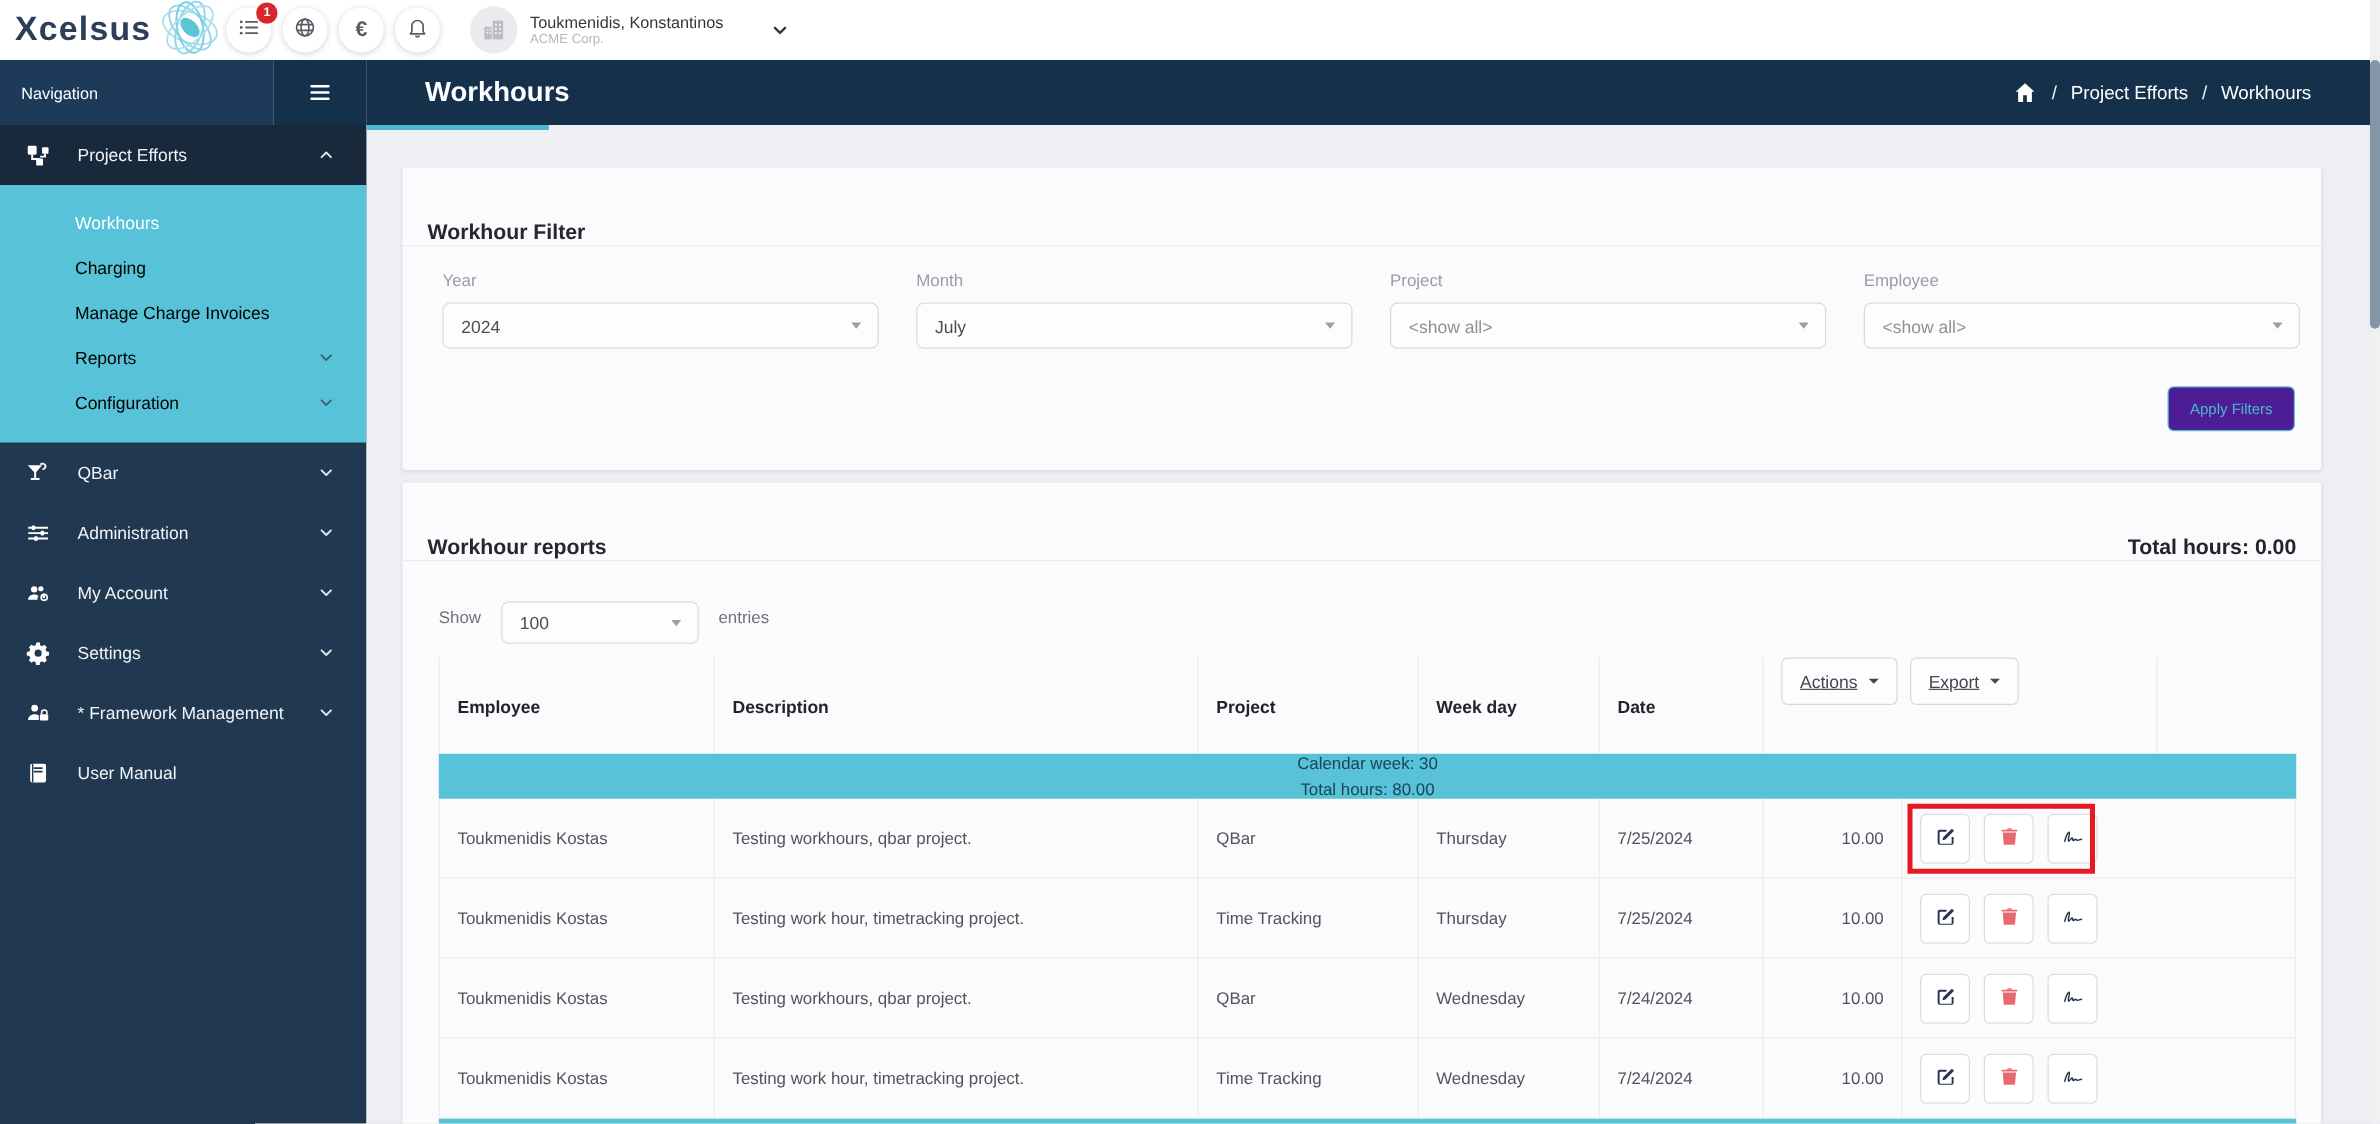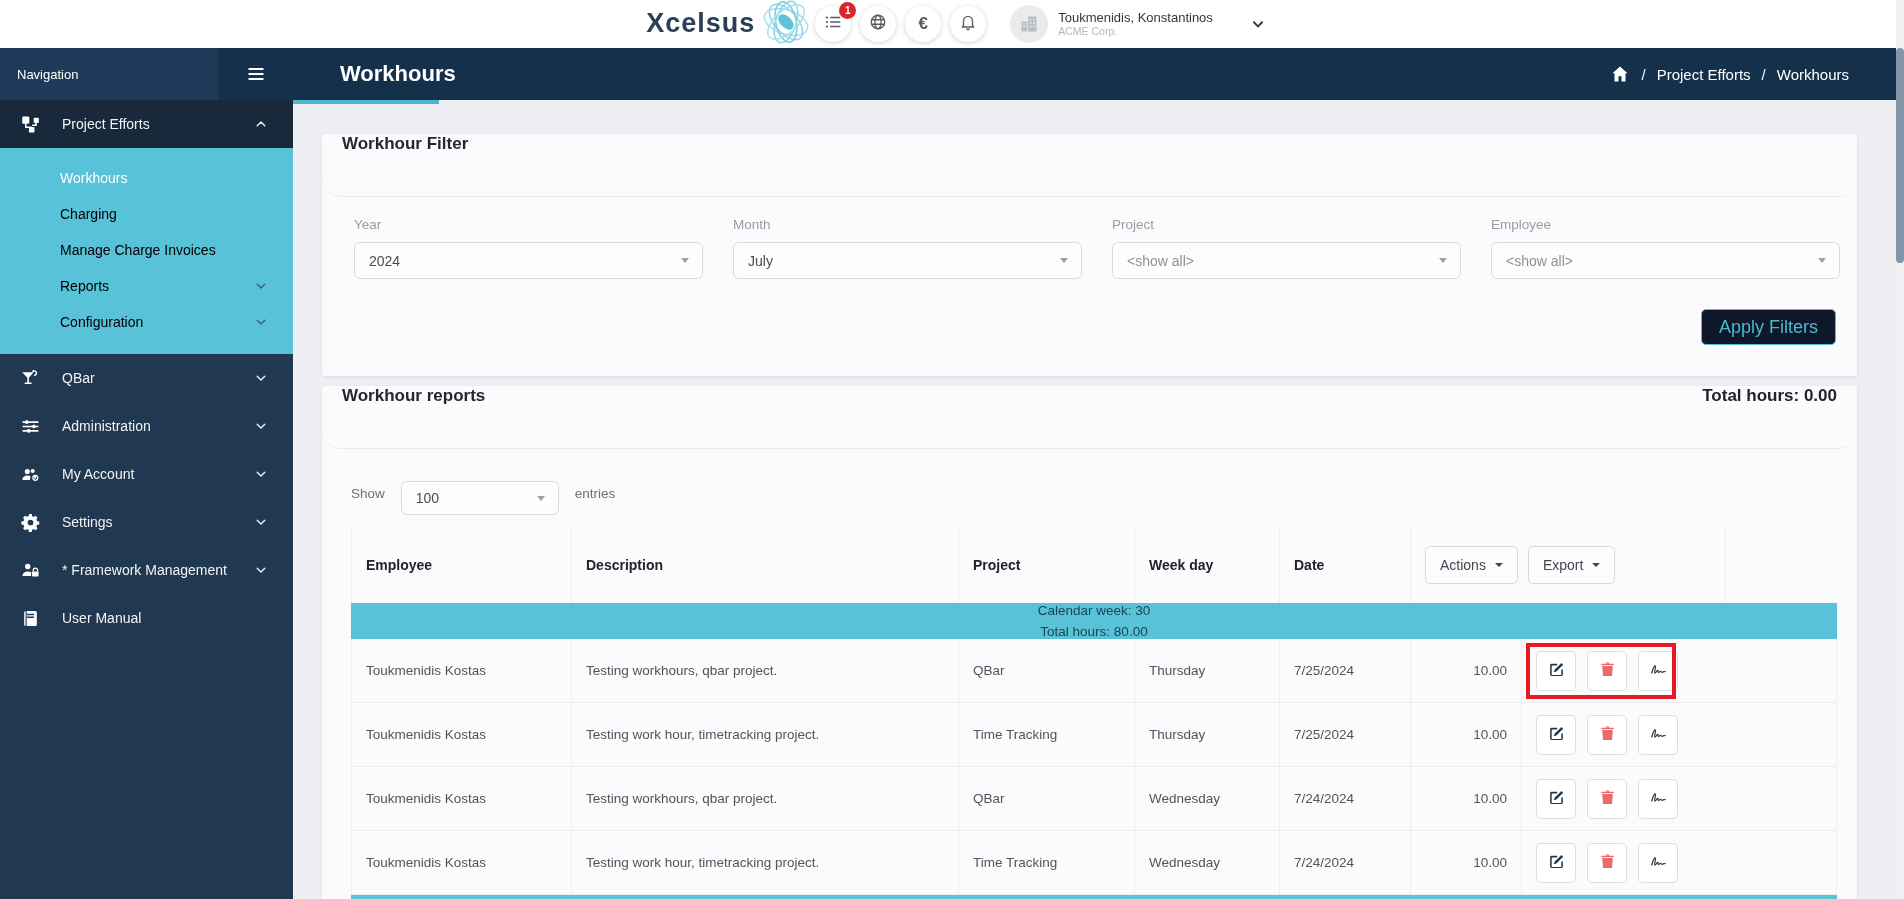--- a/index.html
+++ b/index.html
@@ -1,21 +1,21 @@
 <!DOCTYPE html>
 <html><head>
 <meta charset="utf-8">
 <style>
   * { margin:0; padding:0; box-sizing:border-box; }
   html,body { background:#dfe1e5; }
   body { font-family:"Liberation Sans","DejaVu Sans",sans-serif; }
   .app { position:relative; width:1904px; height:899px; background:#edeff3; overflow:hidden; }
 
   
-  .topbar { position:absolute; top:0; left:0; width:1904px; height:48px; background:#ffffff; z-index:6; display:flex; align-items:center; justify-content:center;padding-left:35px; }
+  .topbar { position:absolute; top:0; left:0; width:1904px; height:48px; background:#ffffff; z-index:6; display:flex; align-items:center; justify-content:flex-start; }
   .logo { display:flex; align-items:flex-start; margin-left:12px; height:48px; }
   .logo-text { font-size:27px; font-weight:bold; color:#2d3e59; letter-spacing:1px; margin-top:8px; }
   .logo-swirl { width:58px; height:56px; margin-left:2px; margin-top:-6px; }
   .topbar-right { display:flex; align-items:center; margin-right:40px; }
   .icon-cluster { display:flex; align-items:center; gap:9px; }
   .circle-btn { position:relative; width:36px; height:36px; border-radius:50%; background:#fff; box-shadow:0 1px 5px rgba(0,0,0,.18); display:flex; align-items:center; justify-content:center; color:#565d64; cursor:pointer; }
   .circle-btn svg { width:18px; height:18px; }
   .badge { position:absolute; top:-4px; right:-5px; min-width:17px; height:17px; padding:0 4px; border-radius:9px; background:var(--badge-red,#d9262c); color:#fff; font-size:10px; font-weight:bold; display:flex; align-items:center; justify-content:center; }
   .euro-glyph { font-size:17px; color:#565d64; font-weight:bold; }
   .user { display:flex; align-items:center; gap:10px; margin-left:24px; cursor:pointer; }
@@ -50,42 +50,42 @@
   .s-chev svg { width:12px; height:12px; }
   .submenu { background:var(--submenu,#57c2d8); padding:12px 0 14px 0; }
   .sub-item { height:36px; display:flex; align-items:center; padding-left:60px; font-size:14px; color:#000000; position:relative; cursor:pointer; }
   .sub-item.active { color:#ffffff; }
   .sub-item .s-chev { color:#3d6375; }
 
   
   .main { position:absolute; top:100px; left:293px; width:1611px; height:799px; overflow:hidden; z-index:2; }
   .card { background:#fbfbfd; border-radius:3px; box-shadow:0 1px 3px rgba(35,45,65,.10); }
   .filter-card { margin:34px 47px 0 29px; height:242px; }
-  .card-header { height:63px; border-bottom:1px solid #e8eaef; display:flex; align-items:flex-start; padding:0 20px;border-radius:19px; }
+  .card-header { height:63px; border-bottom:1px solid #e8eaef; display:flex; align-items:flex-end; padding:0 20px; }
   .card-title { font-size:17px; font-weight:bold; color:#26262e; }
   .filter-fields { display:flex; gap:30px; padding:20px 0 0 32px; }
   .field { width:349px; }
   .field-label { font-size:13.5px; color:#9b9ba3; margin-bottom:9px; }
   .select { height:37px; border:1px solid #d7dbe1; border-radius:6px; background:#fdfdfe; display:flex; align-items:center; justify-content:space-between; padding:0 13px 0 14px; font-size:14px; color:#4a4d52; cursor:pointer;margin-top:10px; }
   .select .muted { color:#8d9199; }
   .sel-arrow { width:0; height:0; border-left:4.5px solid transparent; border-right:4.5px solid transparent; border-top:5px solid #9aa0a8; }
   .filter-actions { display:flex; justify-content:flex-end; margin:30px 21px 0 0; }
-  .btn-apply { height:36px; padding:0 17px; border:1px solid #59bdd2; color:var(--accent,#4cb8cf); background:#0f172a; border-radius:5px; font-size:18px; display:flex; align-items:center; cursor:pointer; }
+  .btn-apply { height:36px; padding:0 17px; border:1px solid #59bdd2; color:var(--accent,#4cb8cf); background:#4c1d95; border-radius:5px; font-size:12px; display:flex; align-items:center; cursor:pointer; }
 
   .reports-card { margin:10px 47px 0 29px; height:520px; }
   .reports-card .card-header { justify-content:space-between; }
   .total-hours { font-size:17px; font-weight:bold; color:#22242b; }
   .show-row { display:flex; align-items:center; gap:16px; margin:22px 0 0 29px; font-size:13.5px; color:#6e7176; }
   .show-select { width:158px; height:34px; }
 
   .wh-table { margin:11px 0 0 29px; width:1486px; font-size:13.5px; color:#515459; }
   .t-head { display:flex; height:77px; }
   .th { display:flex; align-items:center; padding:0 14px; font-size:14px; font-weight:bold; color:#232329; border-right:1px solid #ececf1; }
   .th:first-child { border-left:1px solid #ececf1; }
-  .th-actions { display:flex; align-items:center; gap:10px; padding-left:14px; border-right:1px solid #ececf1; }
+  .th-actions { display:flex; align-items:flex-start; gap:10px; padding-left:14px; border-right:1px solid #ececf1;text-decoration:underline; }
   .btn-outline { height:38px; padding:0 14px; border:1px solid #d6dae0; border-radius:5px; background:#fdfdfe; color:#3f4750; font-size:14px; display:flex; align-items:center; gap:9px; cursor:pointer; }
   .caret { width:0; height:0; border-left:4px solid transparent; border-right:4px solid transparent; border-top:4.5px solid #3f4750; }
   .t-group { height:36px; background:var(--submenu,#57c2d8); display:flex; align-items:center; justify-content:space-between; padding:0 17px; color:#1d4356; font-size:13.5px;flex-direction:column; }
   .t-row { display:flex; height:64px; border-bottom:1px solid #ececf1; }
   .td { display:flex; align-items:center; padding:0 14px; border-right:1px solid #ececf1; }
   .td:first-child { border-left:1px solid #ececf1; }
   .td.num { justify-content:flex-end; }
   .actions-cell { position:relative; display:flex; align-items:center; gap:11px; padding-left:14px; border-right:1px solid #ececf1; }
   .icon-btn { width:40px; height:40px; border:1px solid #dadee3; border-radius:5px; background:#ffffff; display:flex; align-items:center; justify-content:center; color:#24364d; cursor:pointer; }
   .icon-btn svg { width:17px; height:17px; }

